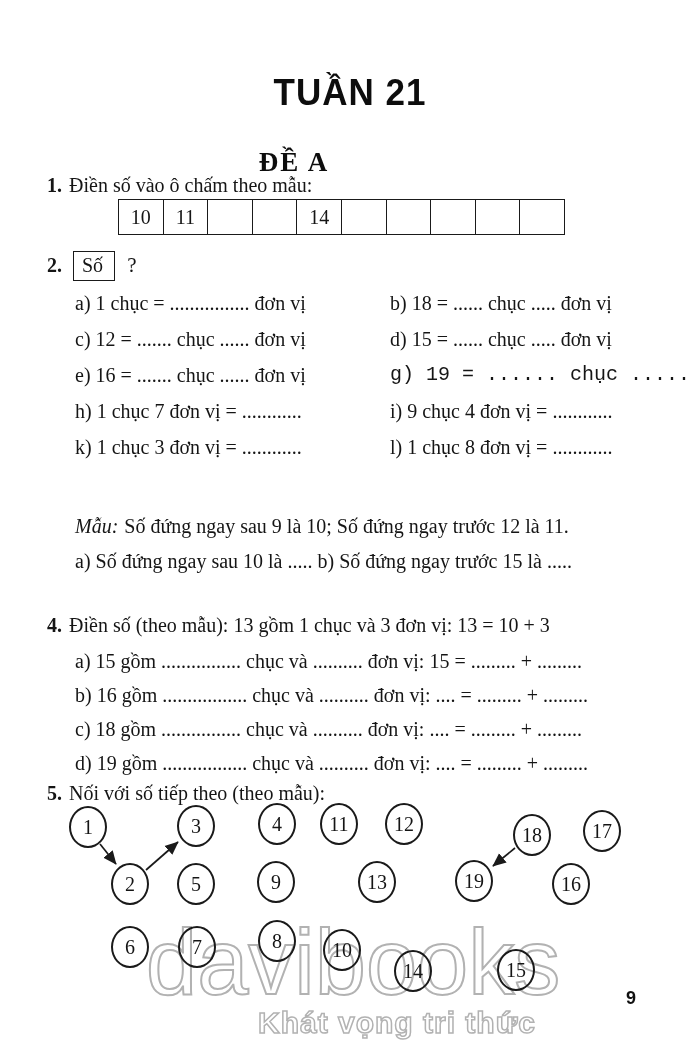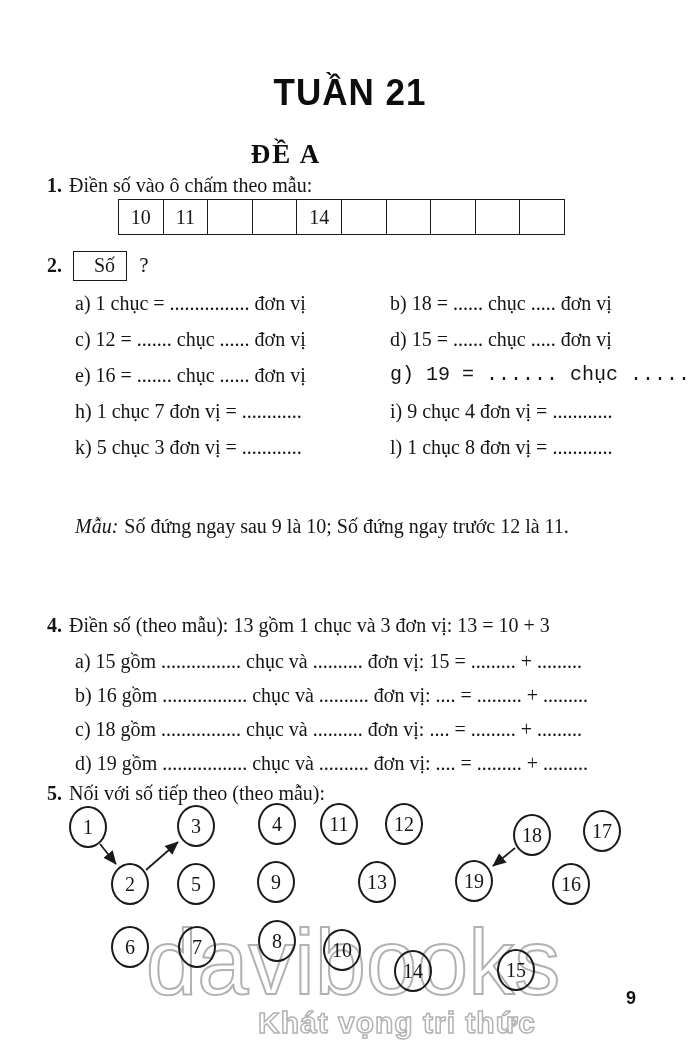--- a/index.html
+++ b/index.html
@@ -8,38 +8,38 @@
     font-family:"Liberation Serif", serif; color:#151515; overflow:hidden;
   }
   .abs{position:absolute; white-space:nowrap;}
   .week-title{
     position:absolute; top:72px; left:0; width:700px; margin:0;
     text-align:center; font-family:"Liberation Sans", sans-serif;
     font-size:35px; font-weight:900; letter-spacing:1px; color:#0d0d0d;
     transform:scaleY(1.08);
   }
   .test-title{
-    position:absolute; top:131px; left:0; width:556px; margin:8px;
+    position:absolute; top:131px; left:0; width:556px; margin:16px;
     text-align:center; font-size:27px; font-weight:bold; letter-spacing:2px; color:#0d0d0d;
   }
   .bodyline{font-size:20px; line-height:26px;}
   .num{font-weight:bold; margin-right:7px;}
   
   .strip{
     position:absolute; left:118px; top:199px; width:447px; height:36px;
     display:flex; border:1.5px solid #1a1a1a; box-sizing:border-box; background:#fff;
   }
   .strip .cell{
     flex:1; border-right:1px solid #1a1a1a; display:flex; align-items:center;
     justify-content:center; font-size:20px;
   }
   .strip .cell:last-child{border-right:none;}
   
   .so-box{
-    display:inline-block; border:1.5px solid #1a1a1a; padding:0 11px 2px 20px;
+    display:inline-block; border:1.5px solid #1a1a1a; padding:0 11px 2px 8px;
     margin:0 4px; font-size:20px;
   }
   .qmark{font-size:21px; margin-left:8px;}
   .colL{position:absolute; left:75px;}
   .colR{position:absolute; left:390px;}
   
   .para{
     position:absolute; left:47px; top:451px; width:614px;
     font-size:20px; line-height:33px; text-align:justify; white-space:normal;
     padding-left:28px; text-indent:-28px; box-sizing:border-box;
@@ -110,27 +110,28 @@
   </div>
   <div>
     <span class="abs bodyline colL" style="top:290px;">a) 1 chục = ................ đơn vị</span>
     <span class="abs bodyline colR" style="top:290px;">b) 18 = ...... chục ..... đơn vị</span>
     <span class="abs bodyline colL" style="top:326px;">c) 12 = ....... chục ...... đơn vị</span>
     <span class="abs bodyline colR" style="top:326px;">d) 15 = ...... chục ..... đơn vị</span>
     <span class="abs bodyline colL" style="top:362px;">e) 16 = ....... chục ...... đơn vị</span>
     <span class="abs bodyline colR" style="top:362px;font-family:Liberation Mono, monospace;">g) 19 = ...... chục ..... đơn vị</span>
     <span class="abs bodyline colL" style="top:398px;">h) 1 chục 7 đơn vị = ............</span>
     <span class="abs bodyline colR" style="top:398px;">i) 9 chục 4 đơn vị = ............</span>
-    <span class="abs bodyline colL" style="top:434px;">k) 5 chục 3 đơn vị = ............</span>
+    <span class="abs bodyline colL" style="top:434px;">k) 1 chục 3 đơn vị = ............</span>
     <span class="abs bodyline colR" style="top:434px;">l) 1 chục 8 đơn vị = ............</span>
   </div>
 
   <div class="abs bodyline" style="left:75px; top:513px;">
     <span class="sample-label">Mẫu:</span><span>Số đứng ngay sau 9 là 10; Số đứng ngay trước 12 là 11.</span>
   </div>
+  <span class="abs bodyline" style="left:75px; top:548px;">a) Số đứng ngay sau 10 là ..... b) Số đứng ngay trước 15 là .....</span>
 
   <div class="abs bodyline" style="left:47px; top:612px;">
     <span class="num">4.</span><span>Điền số (theo mẫu): 13 gồm 1 chục và 3 đơn vị: 13 = 10 + 3</span>
   </div>
   <span class="abs bodyline" style="left:75px; top:648px;">a) 15 gồm ................ chục và .......... đơn vị: 15 = ......... + .........</span>
   <span class="abs bodyline" style="left:75px; top:682px;">b) 16 gồm ................. chục và .......... đơn vị: .... = ......... + .........</span>
   <span class="abs bodyline" style="left:75px; top:716px;">c) 18 gồm ................ chục và .......... đơn vị: .... = ......... + .........</span>
   <span class="abs bodyline" style="left:75px; top:750px;">d) 19 gồm ................. chục và .......... đơn vị: .... = ......... + .........</span>
 
   <div class="abs bodyline" style="left:47px; top:780px;">

